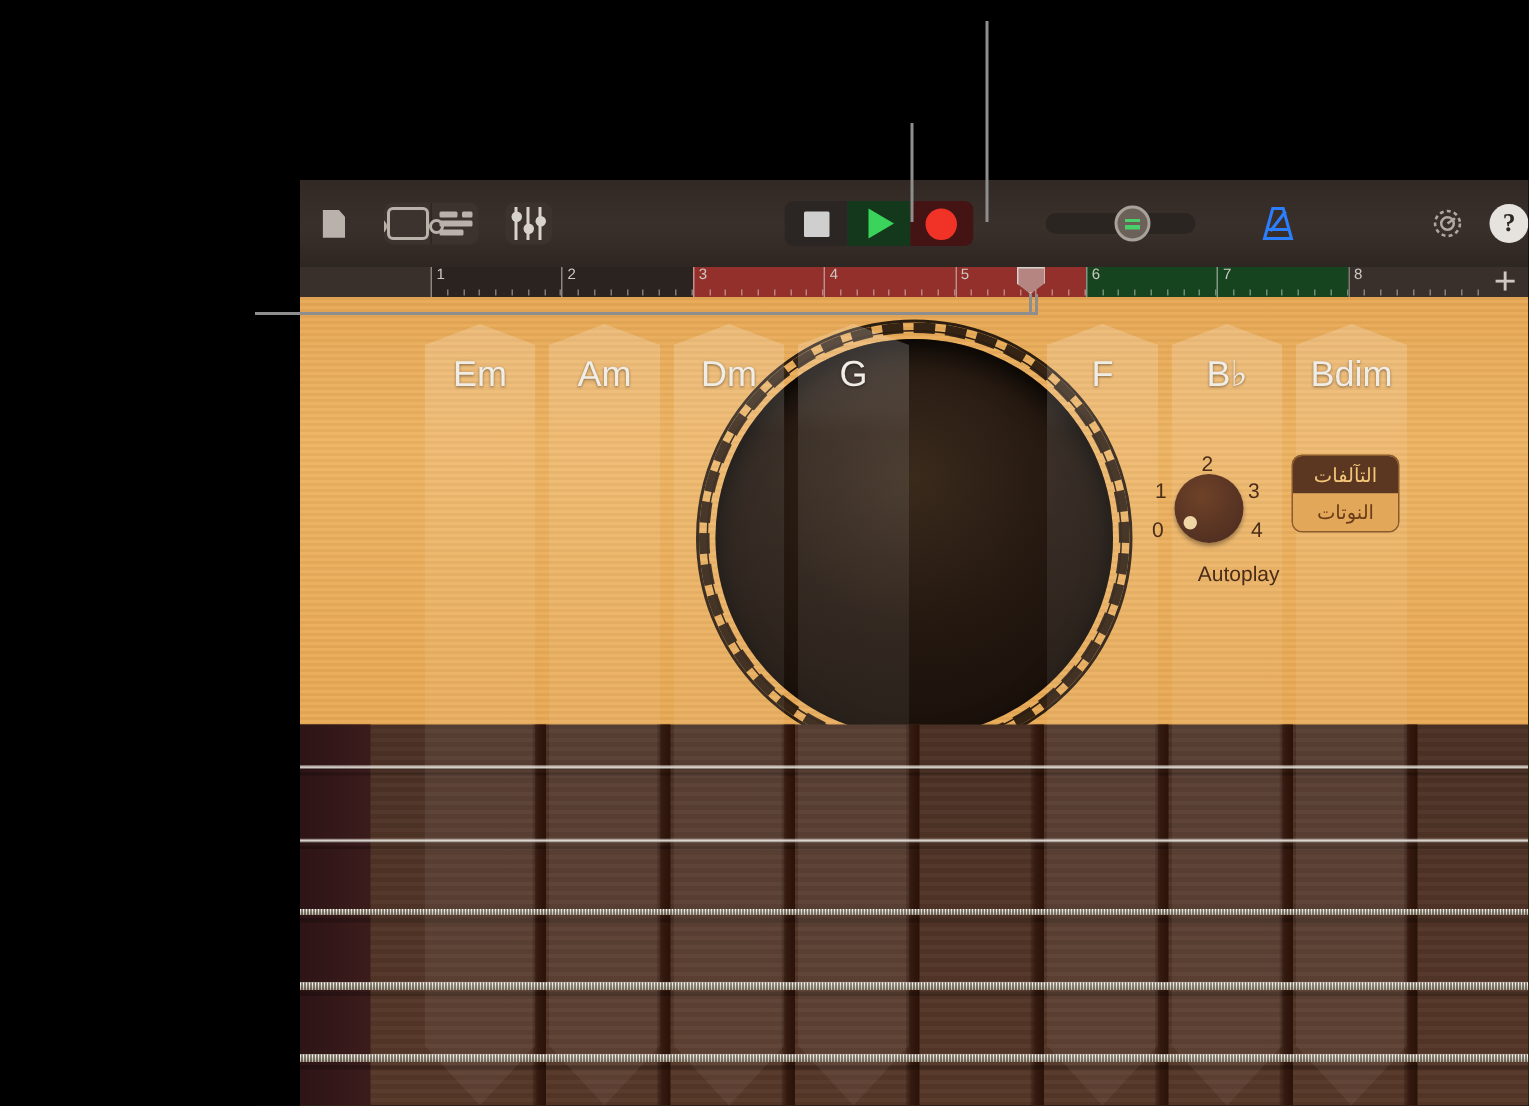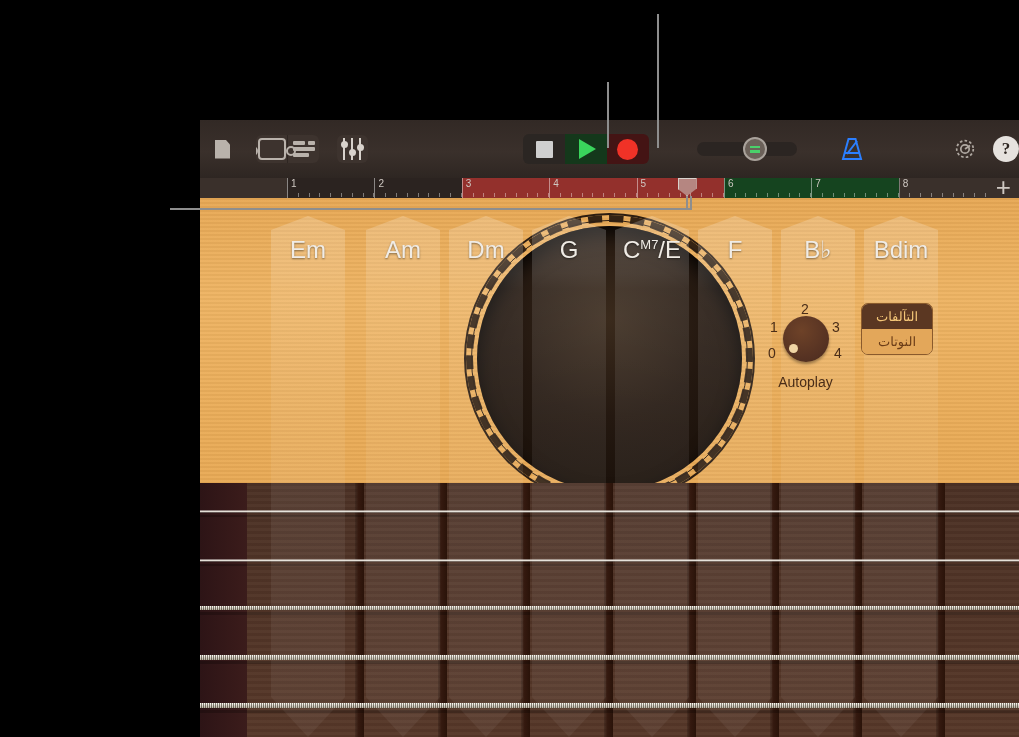--- a/index.html
+++ b/index.html
@@ -149,21 +149,21 @@
       background: radial-gradient(circle at 40% 32%, #6e4228, #543122 70%, #452918);
       box-shadow: 0 2px 3px rgba(0,0,0,.35); }
   #knob .dot { position:absolute; left: 6px; top: 28px; width: 9px; height: 9px; border-radius:50%;
       background: #f0d5a5; }
   #autoplay .tick { position:absolute; font-size:14px; color:#4a2d18; }
   #autoplay .tick.t0 { left: 10px; top: 49px; }
   #autoplay .tick.t1 { left: 12px; top: 23px; }
   #autoplay .tick.t2 { left: 43px; top: 5px; }
   #autoplay .tick.t3 { left: 74px; top: 23px; }
   #autoplay .tick.t4 { left: 76px; top: 49px; }
-  #autoplay .cap { text-align:center; font-size:14px; color:#4a2d18; margin-top:-2px; }
+  #autoplay .cap { text-align:right; font-size:14px; color:#4a2d18; margin-top:-2px; }
 
   
   #mode-toggle { position:absolute; left: 661px; top: 105px; width: 72px; z-index: 6;
       border: 1.5px solid #8a5a2c; border-radius: 7px; overflow: hidden; }
   #mode-toggle div { height: 25px; display:flex; align-items:center; justify-content:center;
       font-size: 13px; direction: rtl; }
   #mode-chords { background: #5b3722; color: #f4c678; }
   #mode-notes  { background: #e3a75a; color: #6b3d18; text-align: center; }
 
   
@@ -456,34 +456,31 @@
         <div class="string wound" style="top:172px; height:4.5px;">
             <span class="sh" style="top:6px;height:2.5px;"></span>
           </div>
         <div class="string wound" style="top:220px; height:5px;">
             <span class="sh" style="top:7px;height:3px;"></span>
           </div>
 
       </div>
 
       <div id="chords">
-        <div class="chord" style="left:71px;  width:74px;">
+        <div class="chord" style="left:83px;  width:74px;">
           <span class="name">Em</span>
           </div>
         <div class="chord" style="left:249px; width:74px;">
           <span class="name">Dm</span>
           </div>
         <div class="chord" style="left:166px; width:74px;">
           <span class="name">Am</span>
           </div>
         <div class="chord" style="left:332px; width:74px;">
           <span class="name">G</span>
-          </div>
-        <div class="chord" style="left:415px; width:74px;">
-          <span class="name"><span>C</span><sup>M7</sup><span>/E</span></span>
           </div>
         <div class="chord" style="left:498px; width:74px;">
           <span class="name">F</span>
           </div>
         <div class="chord" style="left:581px; width:74px;">
           <span class="name">B♭</span>
           </div>
         <div class="chord" style="left:664px; width:74px;">
           <span class="name">Bdim</span>
           </div>

